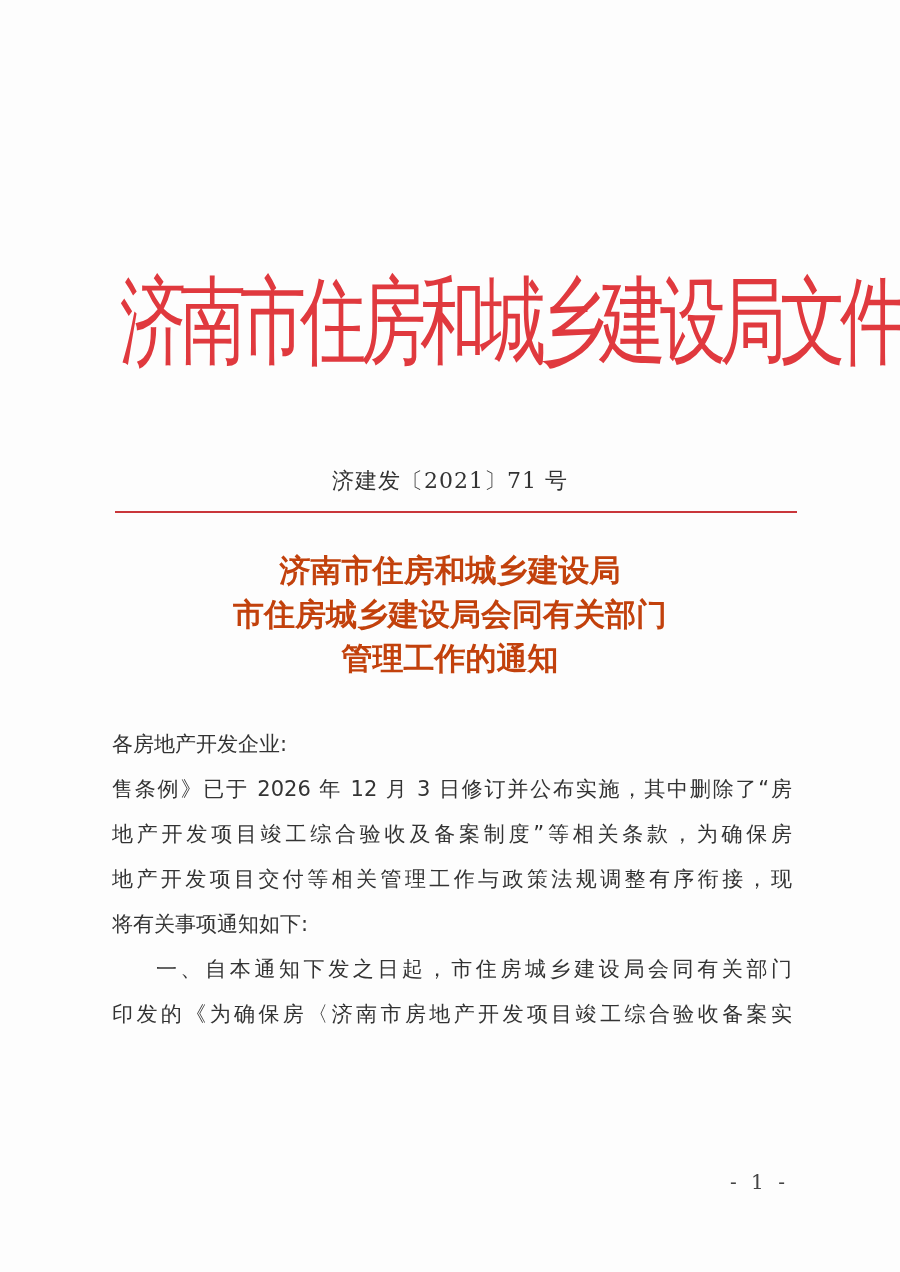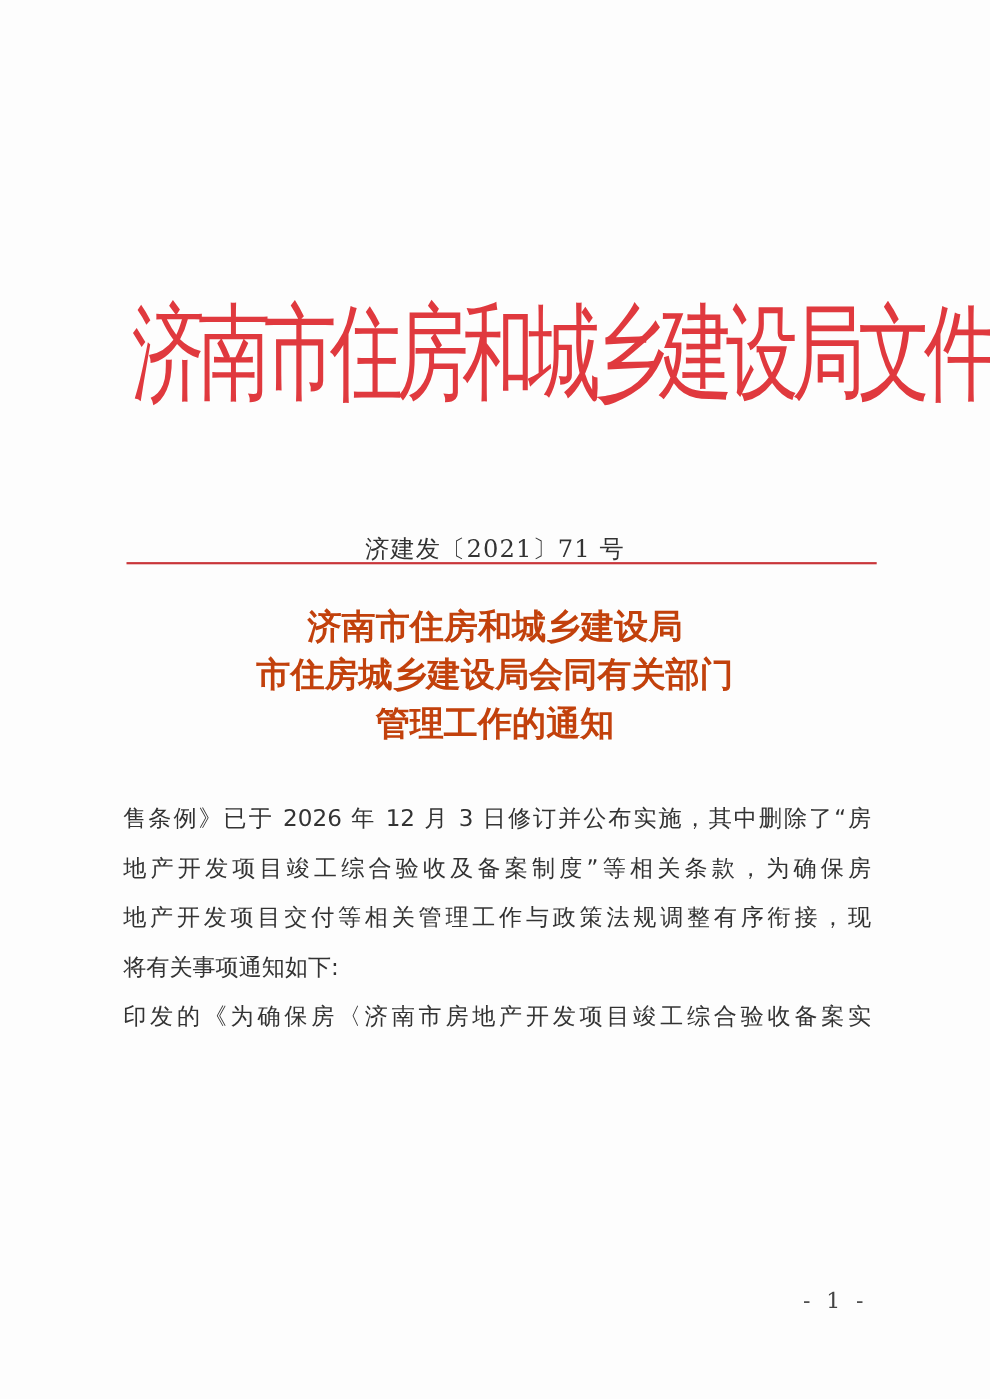--- a/index.html
+++ b/index.html
@@ -40,21 +40,20 @@
     }
     .doc-number {
       position: absolute;
       left: 0;
       width: 900px;
       top: 466px;
       text-align: center;
       font-size: 22px;
       color: #333;
       letter-spacing: 1px;
-      margin-top: 18px;
     }
     .red-rule {
       position: absolute;
       left: 115px;
       top: 511px;
       width: 682px;
       height: 2px;
       background: #c9363a;
     }
     .title {
@@ -108,22 +107,24 @@
 
   <div class="red-rule"></div>
 
   <div class="title">
     <div>济南市住房和城乡建设局</div>
     <div>市住房城乡建设局会同有关部门</div>
     <div>管理工作的通知</div>
   </div>
 
   <div class="body-text">
+    <div class="line short">各房地产开发企业:</div>
     <div class="line">售条例》已于 2026 年 12 月 3 日修订并公布实施，其中删除了“房</div>
     <div class="line">地产开发项目竣工综合验收及备案制度”等相关条款，为确保房</div>
     <div class="line">地产开发项目交付等相关管理工作与政策法规调整有序衔接，现</div>
     <div class="line short">将有关事项通知如下:</div>
+    <div class="line indent">一、自本通知下发之日起，市住房城乡建设局会同有关部门</div>
     <div class="line">印发的《为确保房〈济南市房地产开发项目竣工综合验收备案实</div>
   </div>
 
   <div class="page-number">- 1 -</div>
 
 </div>
 
 </body></html>

